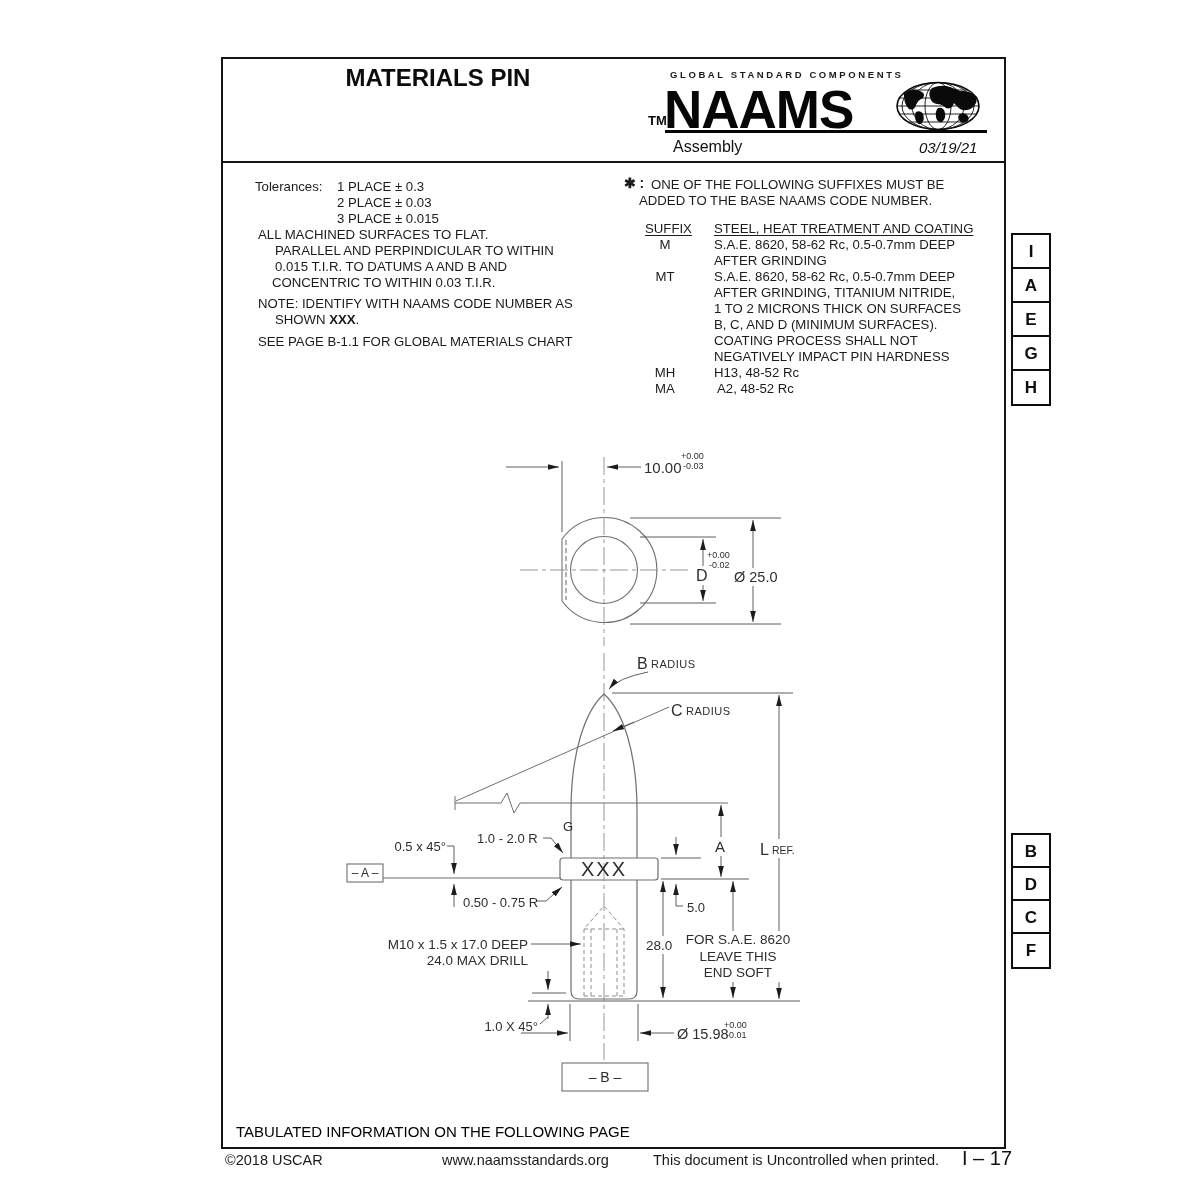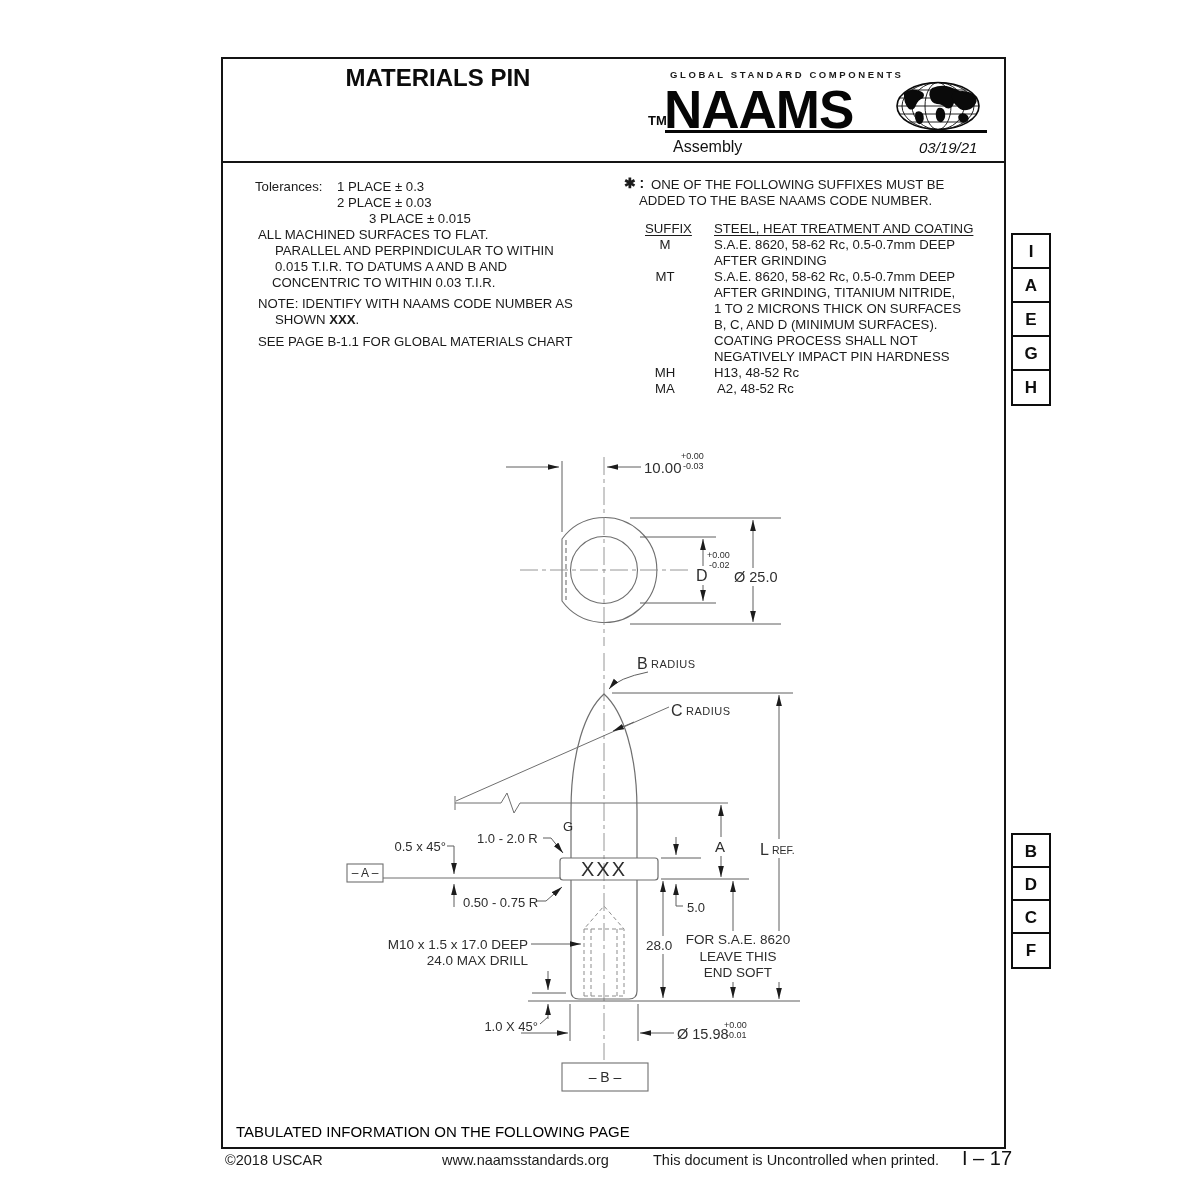--- a/index.html
+++ b/index.html
@@ -77,21 +77,21 @@
     </g>
   </svg>
 </div>
 <div class="abs brand-underline"></div>
 <div class="abs assembly">Assembly</div>
 <div class="abs date">03/19/21</div>
 
 <div class="abs n" style="left:255px;top:179px;">Tolerances:</div>
 <div class="abs n" style="left:337px;top:179px;">1 PLACE ± 0.3</div>
 <div class="abs n" style="left:337px;top:195px;">2 PLACE ± 0.03</div>
-<div class="abs n" style="left:337px;top:211px;margin-left:32px;">3 PLACE ± 0.015</div>
+<div class="abs n" style="left:337px;top:211px;">3 PLACE ± 0.015</div>
 <div class="abs n" style="left:258px;top:227px;">ALL MACHINED SURFACES TO FLAT.</div>
 <div class="abs n" style="left:275px;top:243px;">PARALLEL AND PERPINDICULAR TO WITHIN</div>
 <div class="abs n" style="left:275px;top:259px;">0.015 T.I.R. TO DATUMS A AND B AND</div>
 <div class="abs n" style="left:272px;top:275px;text-align:right;">CONCENTRIC TO WITHIN 0.03 T.I.R.</div>
 <div class="abs n" style="left:258px;top:296px;">NOTE: IDENTIFY WITH NAAMS CODE NUMBER AS</div>
 <div class="abs n" style="left:275px;top:312px;"><span>SHOWN </span><span class="b">XXX</span><span>.</span></div>
 <div class="abs n" style="left:258px;top:334px;">SEE PAGE B-1.1 FOR GLOBAL MATERIALS CHART</div>
 
 <div class="abs n b" style="left:624px;top:176px;font-size:14px;">✱ :</div>
 <div class="abs n" style="left:651px;top:177px;">ONE OF THE FOLLOWING SUFFIXES MUST BE</div>

